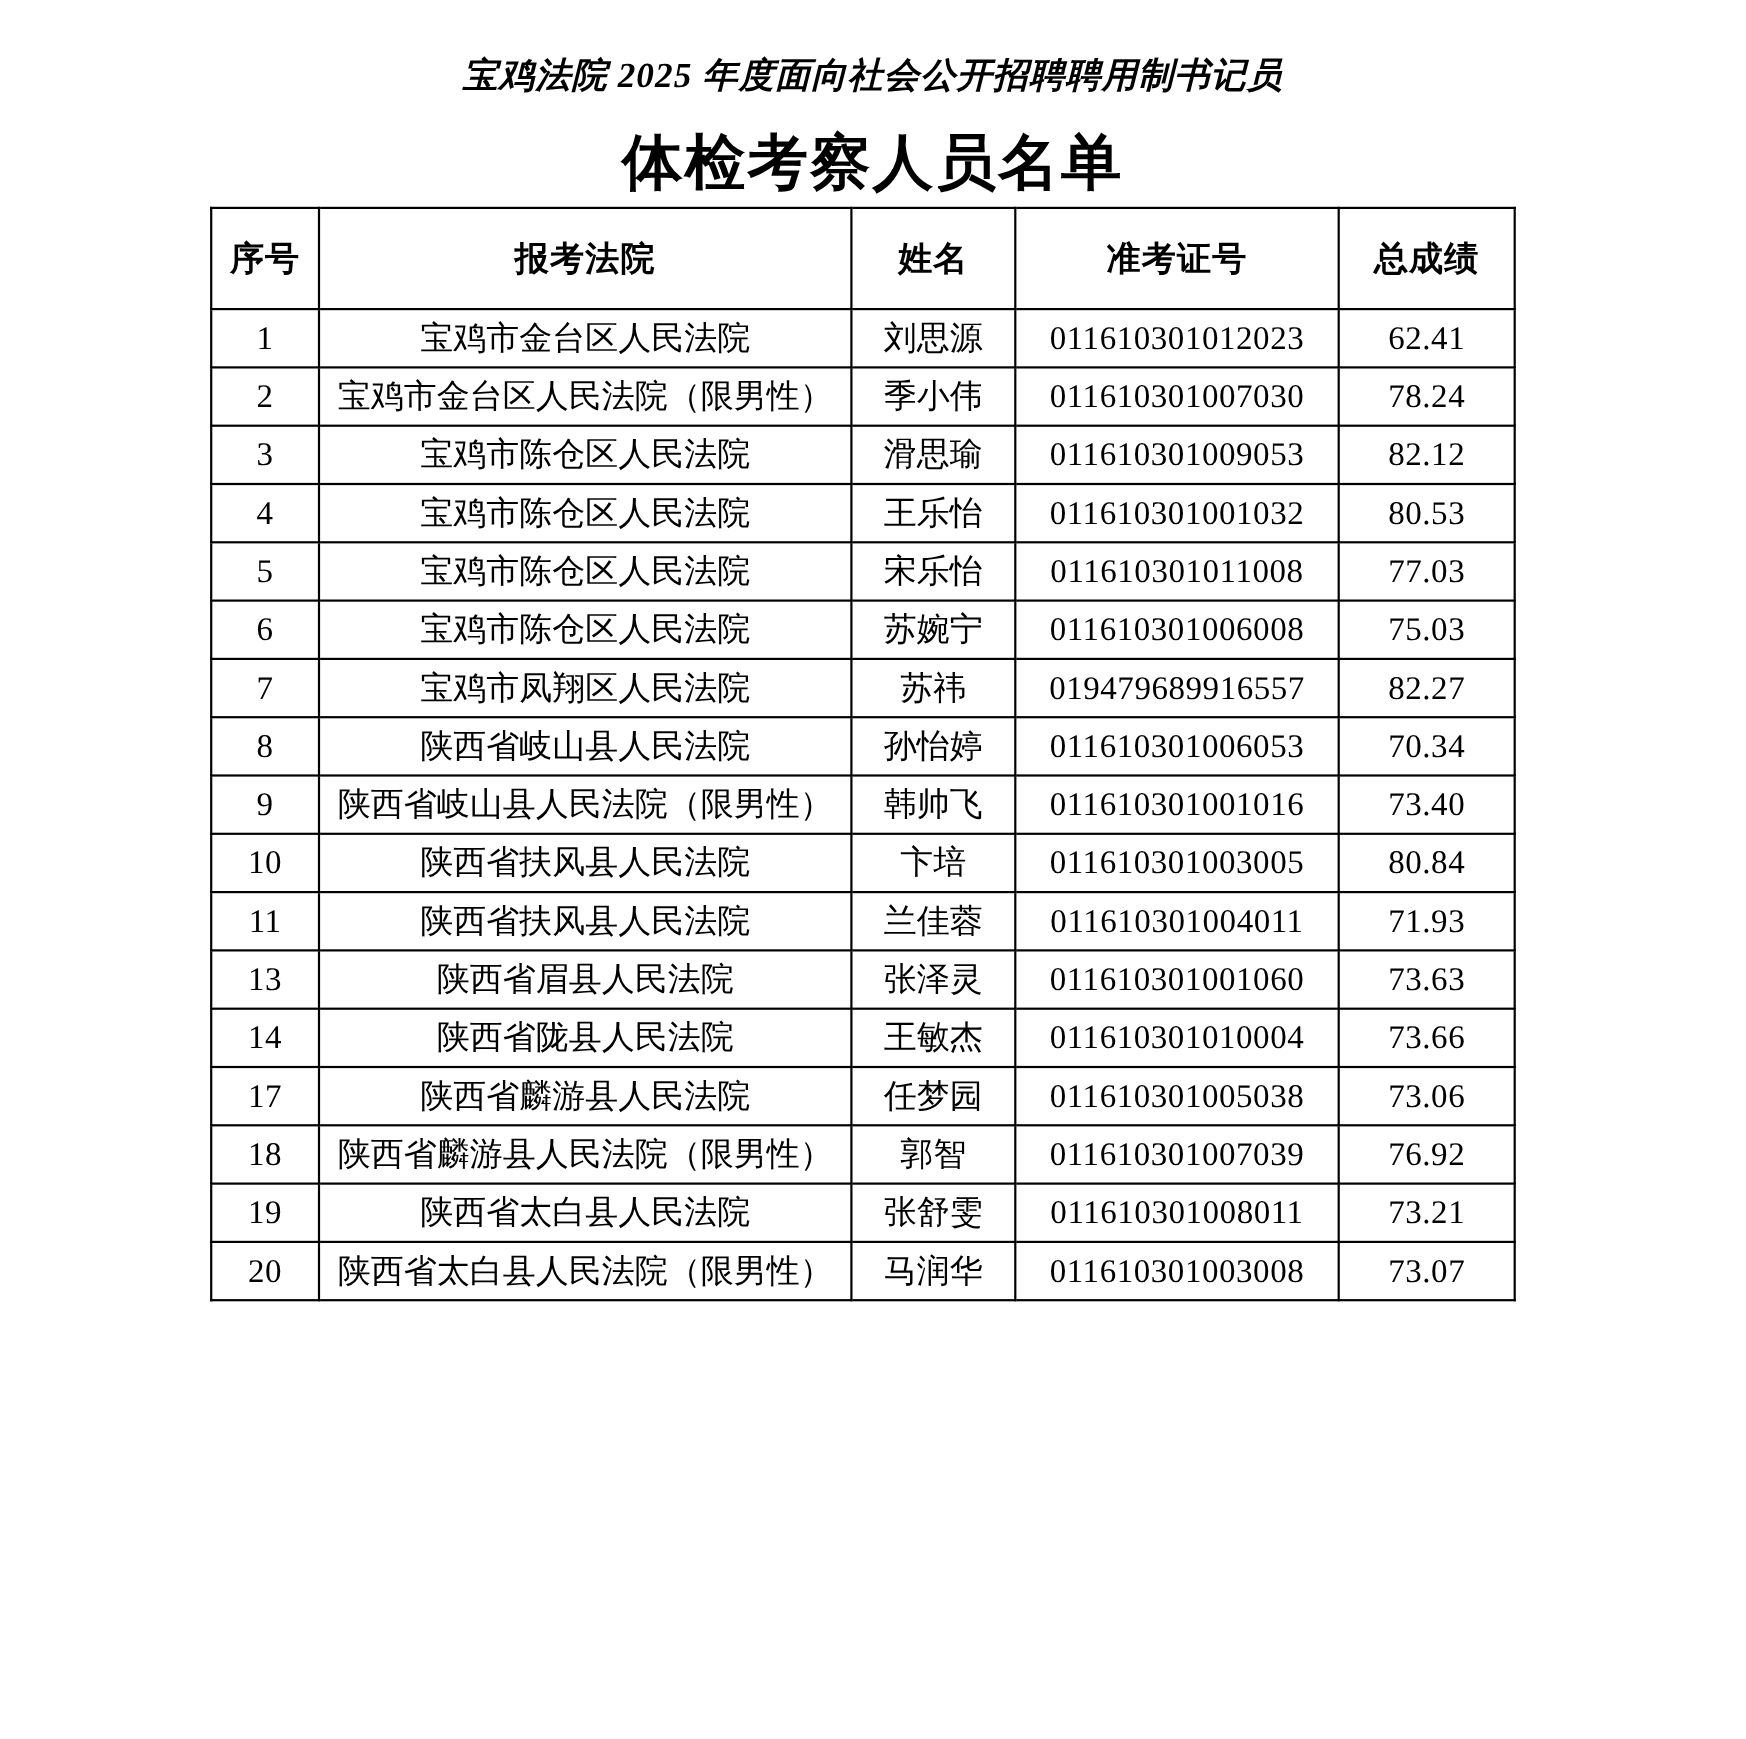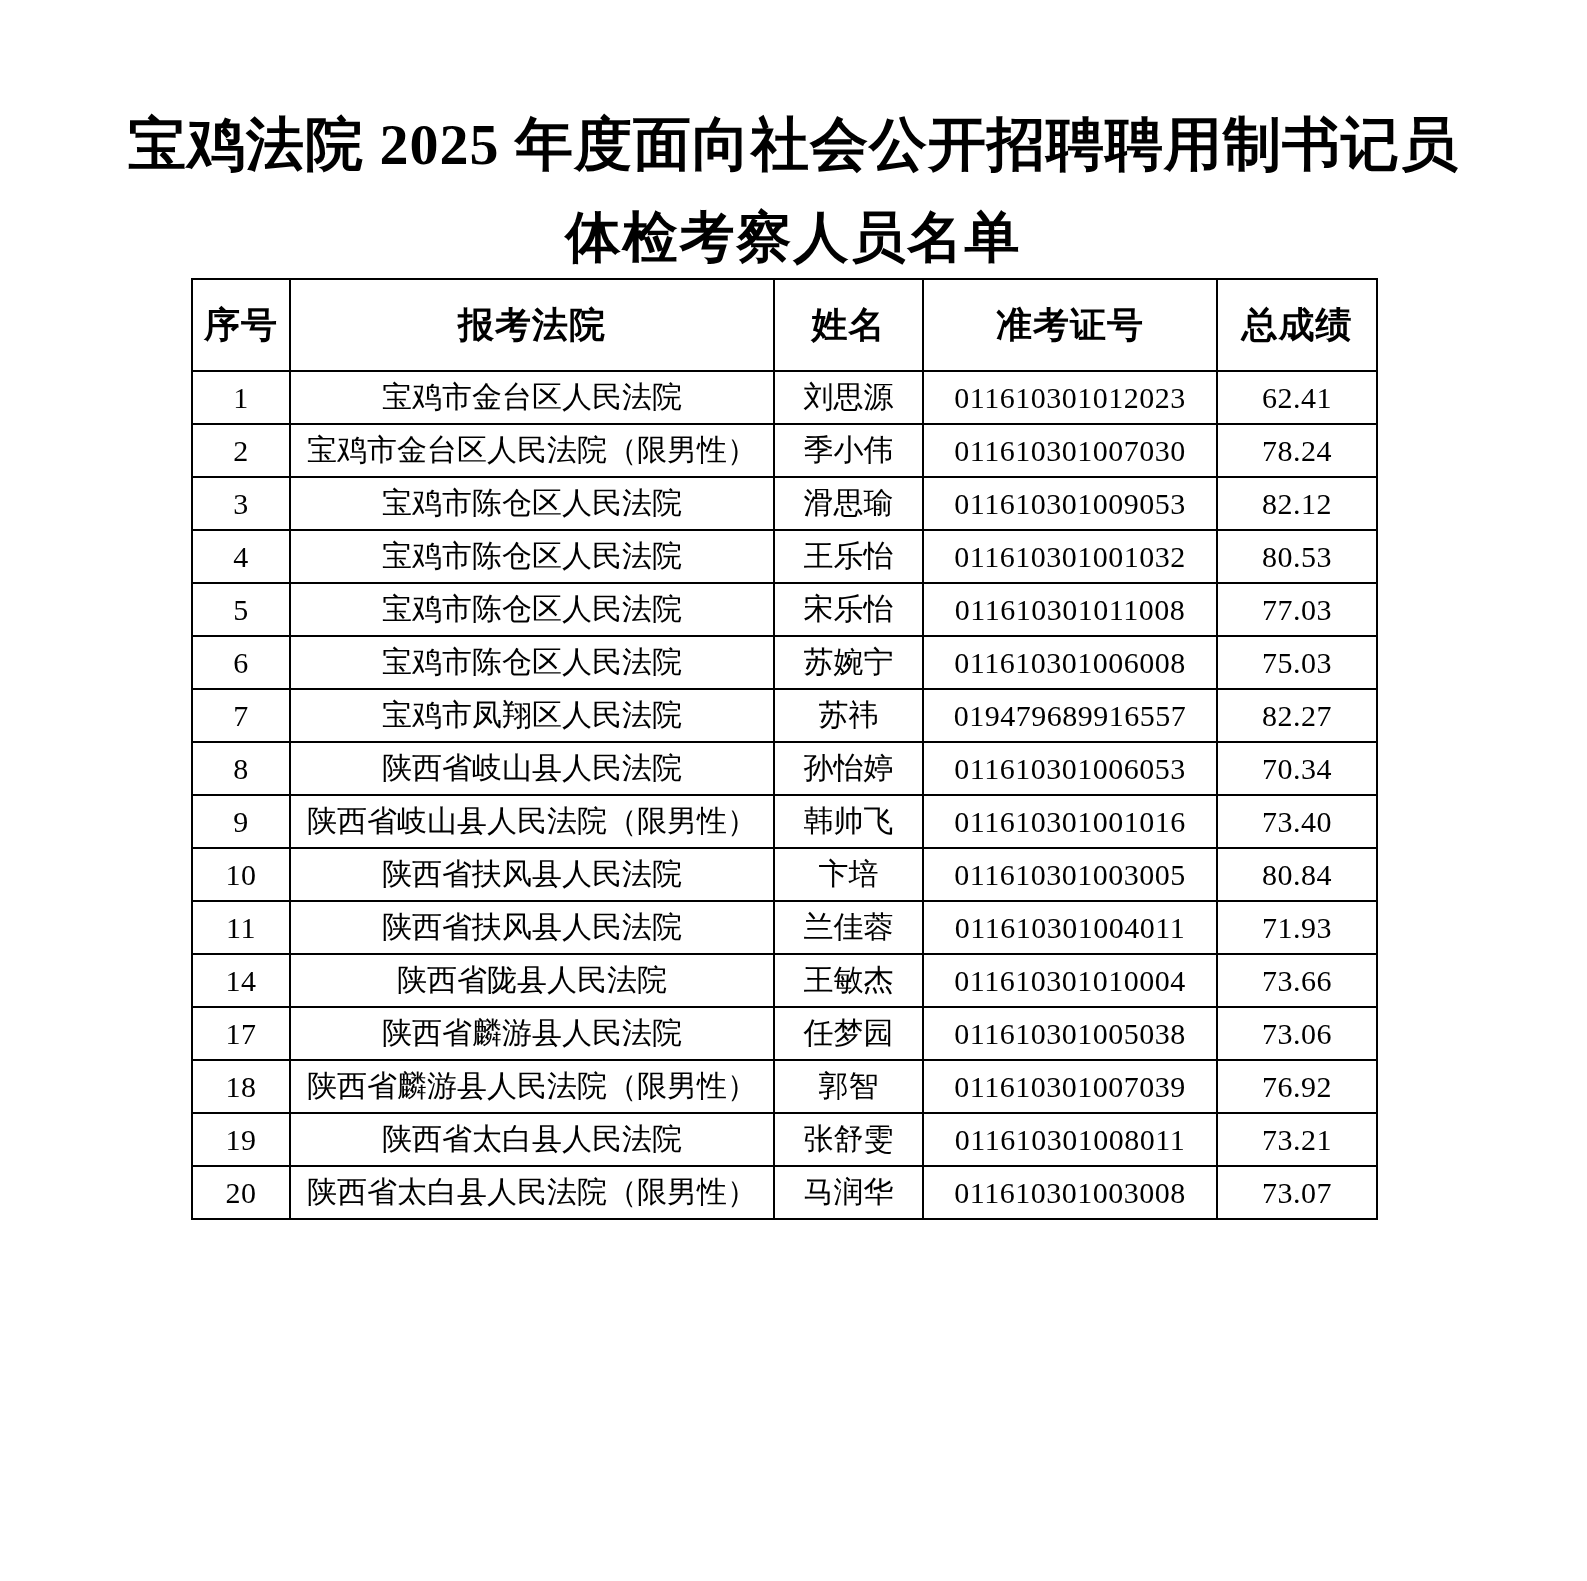--- a/index.html
+++ b/index.html
@@ -15,23 +15,24 @@
     font-family: "Liberation Serif", "DejaVu Serif", serif;
     position: relative;
     overflow: hidden;
   }
   .doc-title {
     text-align: center;
     font-weight: bold;
     line-height: 1;
   }
   .doc-title.line1 {
-    padding-top: 116px;
-    font-size: 58px;
+    padding-top: 52px;
+    font-size: 32px;
     letter-spacing: 1px;
+    font-style: italic;
   }
   .doc-title.line2 {
     margin-top: 36px;
     font-size: 55px;
     letter-spacing: 2px;
   }
   table.roster {
     border-collapse: collapse;
     table-layout: fixed;
     width: 1185px;
@@ -46,21 +47,21 @@
   .roster td {
     border: 2px solid #000000;
     text-align: center;
     vertical-align: middle;
     padding: 0;
     overflow: hidden;
     white-space: nowrap;
   }
   .roster thead th {
     height: 92px;
-    font-size: 36px;
+    font-size: 31px;
     font-weight: bold;
     letter-spacing: 1px;
   }
   .roster tbody td {
     height: 53px;
     font-size: 30px;
     font-weight: normal;
   }
   .roster td.num {
     font-family: "Liberation Serif", serif;
@@ -174,20 +175,27 @@
 
   <tr>
     <td class="num">11</td>
     <td>陕西省扶风县人民法院</td>
     <td>兰佳蓉</td>
     <td class="num">011610301004011</td>
     <td class="num">71.93</td>
   </tr>
 
 
+  <tr>
+    <td class="num">13</td>
+    <td>陕西省眉县人民法院</td>
+    <td>张泽灵</td>
+    <td class="num">011610301001060</td>
+    <td class="num">73.63</td>
+  </tr>
 
   <tr>
     <td class="num">14</td>
     <td>陕西省陇县人民法院</td>
     <td>王敏杰</td>
     <td class="num">011610301010004</td>
     <td class="num">73.66</td>
   </tr>
 
 

